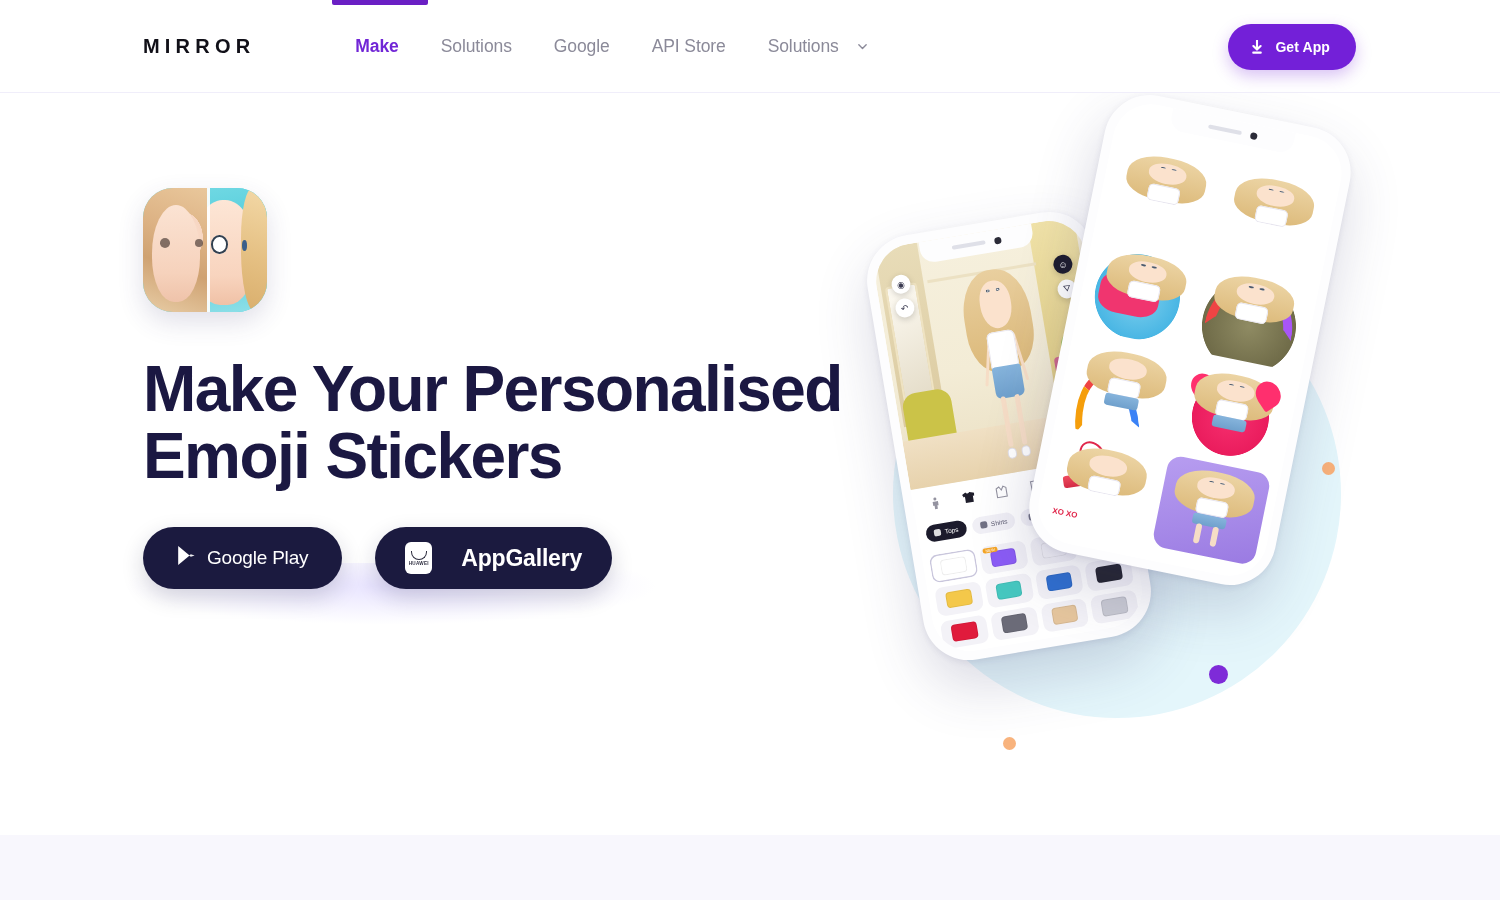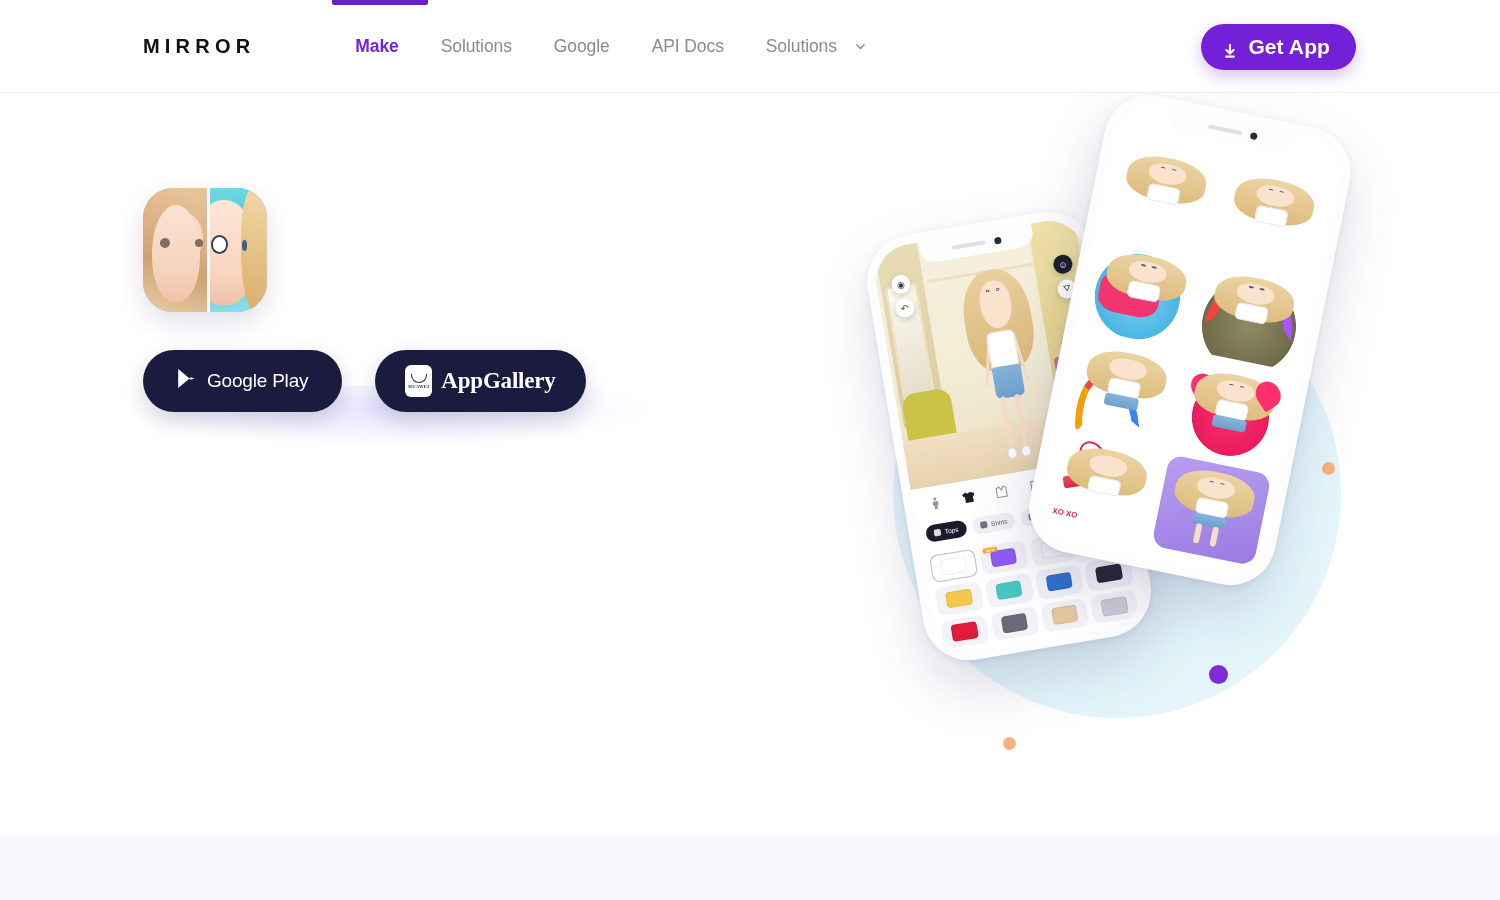--- a/index.html
+++ b/index.html
@@ -34,21 +34,21 @@
   }
   .nav-item.active { color:#7126d6; font-weight:700; }
   .nav-item.has-caret { display:flex; align-items:center; gap:18px; }
   .caret { display:inline-block; width:11px; height:11px; }
   .caret svg { display:block; }
 
   .get-app {
     position:absolute; right:144px; top:24px;
     height:46px; padding:0 26px 0 22px;
     background:#7320d8; color:#fff; border:none; border-radius:23px;
-    font-size:21px; font-weight:700; letter-spacing:0.1px;
+    font-size:14px; font-weight:700; letter-spacing:0.1px;
     display:flex; align-items:center; gap:11px; cursor:pointer;
     box-shadow:0 6px 16px rgba(115,32,216,.28);
   }
   .dl-icon { width:14px; height:15px; flex:0 0 auto; }
 
   
   .hero { position:absolute; top:93px; left:0; width:1500px; height:742px; background:#fff; }
 
   
   .hero-left { position:absolute; left:143px; top:95px; width:740px; }
@@ -122,21 +122,21 @@
   }
   .store-btn {
     position:relative; z-index:2;
     height:62px; border:none; border-radius:31px; cursor:pointer;
     background:#1b1a3f; color:#fff;
     display:flex; align-items:center; justify-content:center; gap:11px;
     padding:0 30px; font-size:19px; font-weight:500; letter-spacing:-0.2px;
     box-shadow:0 8px 22px rgba(27,26,63,.18);
   }
   .store-btn.gp { padding:0 34px; }
-  .store-btn.ag { padding:16px 30px; font-size:23px; font-weight:600; gap:9px;font-family:Liberation Serif, serif; }
+  .store-btn.ag { padding:16px 30px; font-size:23px; font-weight:600; gap:29px; }
   .si { flex:0 0 auto; display:block; }
 
   .huawei-box {
     width:27px; height:32px; border-radius:6px; background:#fff;
     display:flex; flex-direction:column; align-items:center; justify-content:center;
     gap:1px; flex:0 0 auto;
   }
   .huawei-box .petal {
     width:16px; height:9px; border:1.6px solid #2b2b3d; border-top:none;
     border-radius:0 0 10px 10px;
@@ -329,21 +329,21 @@
 
   <div class="tab-indicator"></div>
 
   <header class="header">
     <div class="logo">MIRROR</div>
 
     <nav class="nav">
       <a class="nav-item active">Make</a>
       <a class="nav-item">Solutions</a>
       <a class="nav-item">Google</a>
-      <a class="nav-item">API Docs</a>
+      <a class="nav-item">API Store</a>
       <a class="nav-item has-caret">
         <span>Solutions</span>
         <span class="caret">
           <svg viewBox="0 0 12 12">
               <path d="M2 4.2 L6 8.2 L10 4.2" fill="none" stroke="#8b8a99" stroke-width="1.5" stroke-linecap="round" stroke-linejoin="round"></path>
             </svg>
         </span>
       </a>
     </nav>
 
@@ -365,20 +365,21 @@
       <div class="app-icon">
         <div class="bg-teal"></div>
         <div class="photo-half"></div>
         <div class="cartoon-half">
           <div class="hair-c"></div>
           <div class="iris"></div>
         </div>
         <div class="split"></div>
       </div>
 
+      <h1 class="headline">Make Your Personalised Emoji Stickers</h1>
 
       <div class="store-row">
 
 
         <button class="store-btn gp">
           <span class="si">
             <svg width="19" height="21" viewBox="0 0 19 21">
               <path d="M1.2 1.1 12.6 10.5 1.2 19.9z" fill="#fff"></path>
               <path d="M13.9 9.3 17.6 10.5 13.9 11.7 12 10.5z" fill="#fff" opacity=".92"></path>
             </svg>

